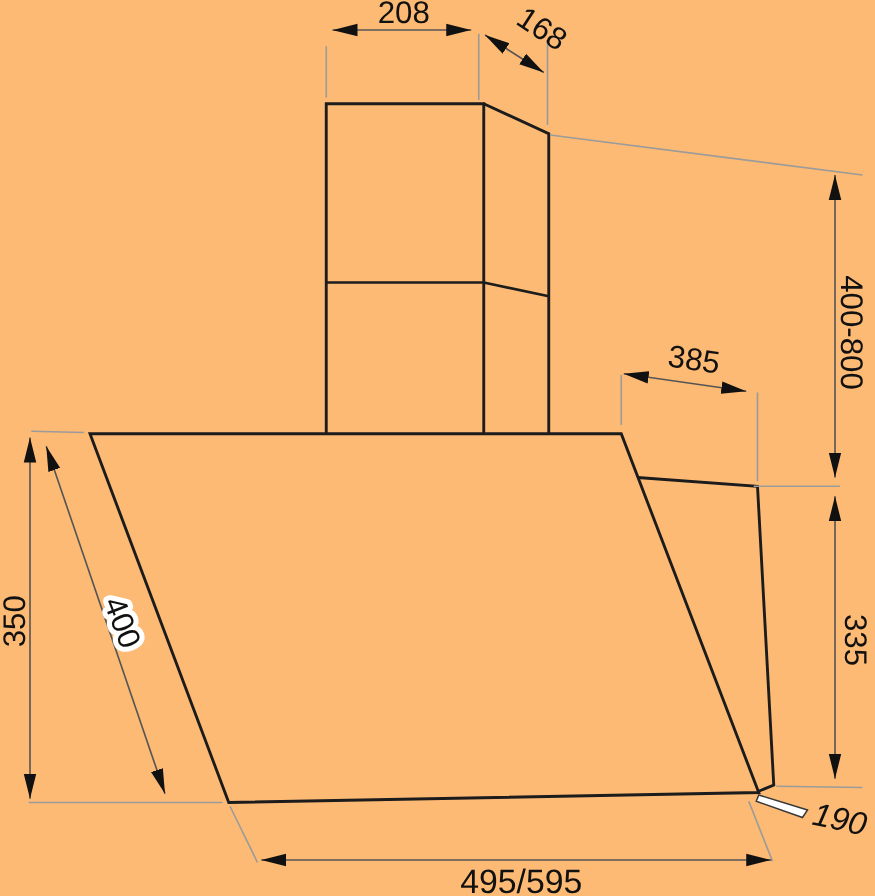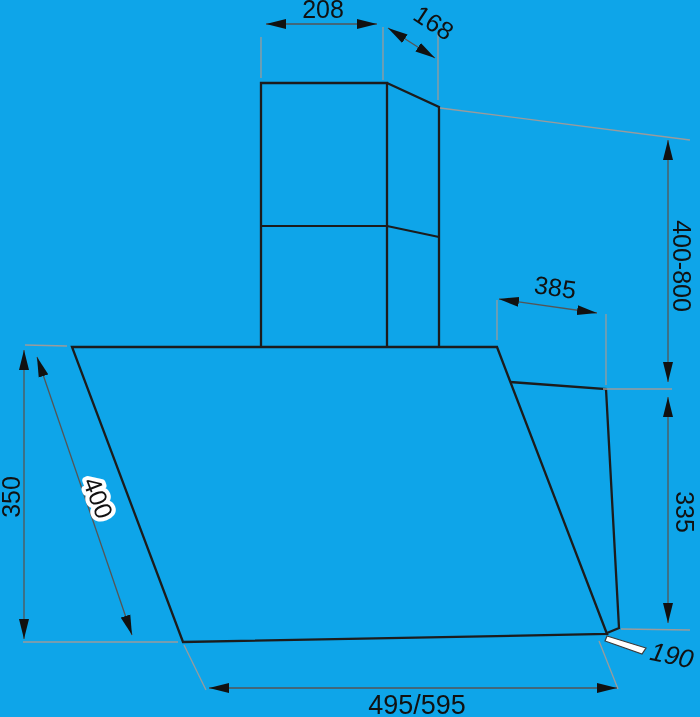--- a/index.html
+++ b/index.html
@@ -1,17 +1,17 @@
 <!DOCTYPE html>
 <html><head>
 <meta charset="utf-8">
 <style>
   html,body { margin:0; padding:0; background:#ffffff; }
   .stage {
-    position:relative; width:700px; height:717px; background:#0ea5e9;
+    position:relative; width:700px; height:717px; background:#fdba74;
     font-family:"Liberation Sans", sans-serif; overflow:hidden;
   }
   svg { display:block; }
   .outline  { stroke:#1c1c1c; stroke-width:2.3; fill:none; stroke-linejoin:miter; }
   .divider  { stroke:#1c1c1c; stroke-width:2.1; fill:none; }
   .ext      { stroke:#9b9b9b; stroke-width:1.3; fill:none; }
   .dim      { stroke:#555555; stroke-width:1.3; fill:none; }
   .lip      { fill:#ffffff; stroke:#3a3a3a; stroke-width:1.2; }
   .lbl {
     fill:#111111; font-size:25px; font-family:"Liberation Sans", sans-serif;

